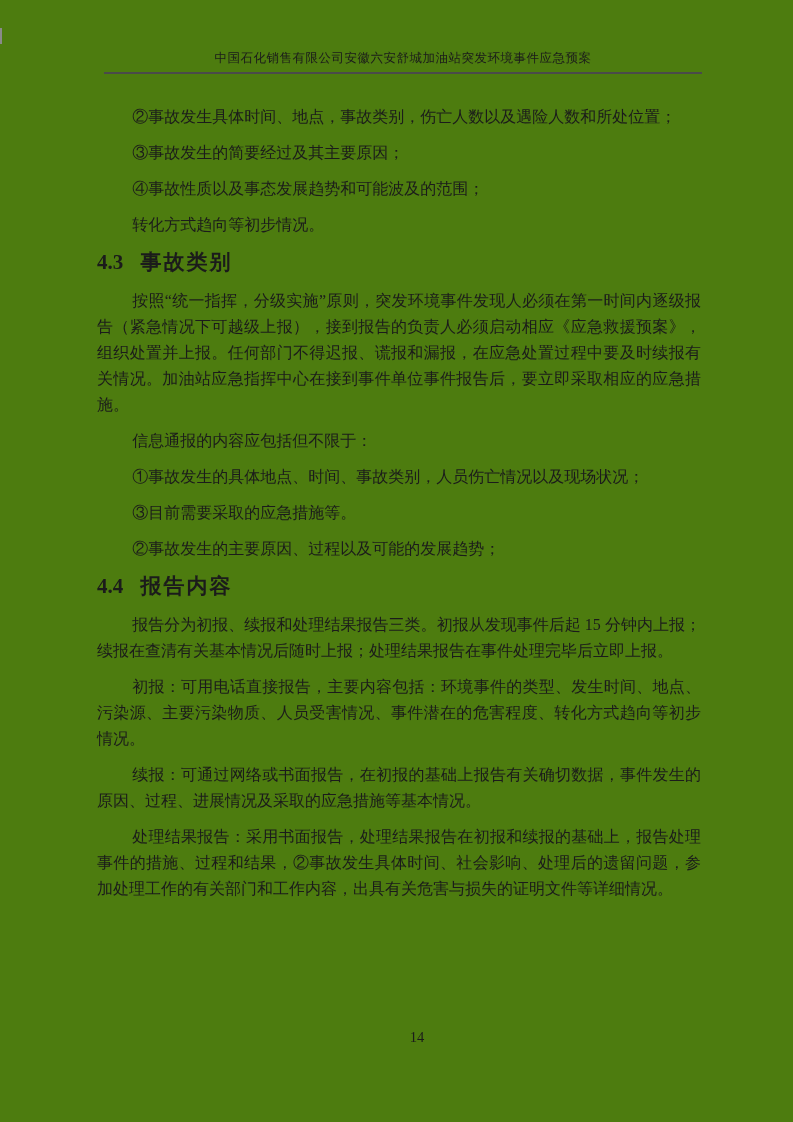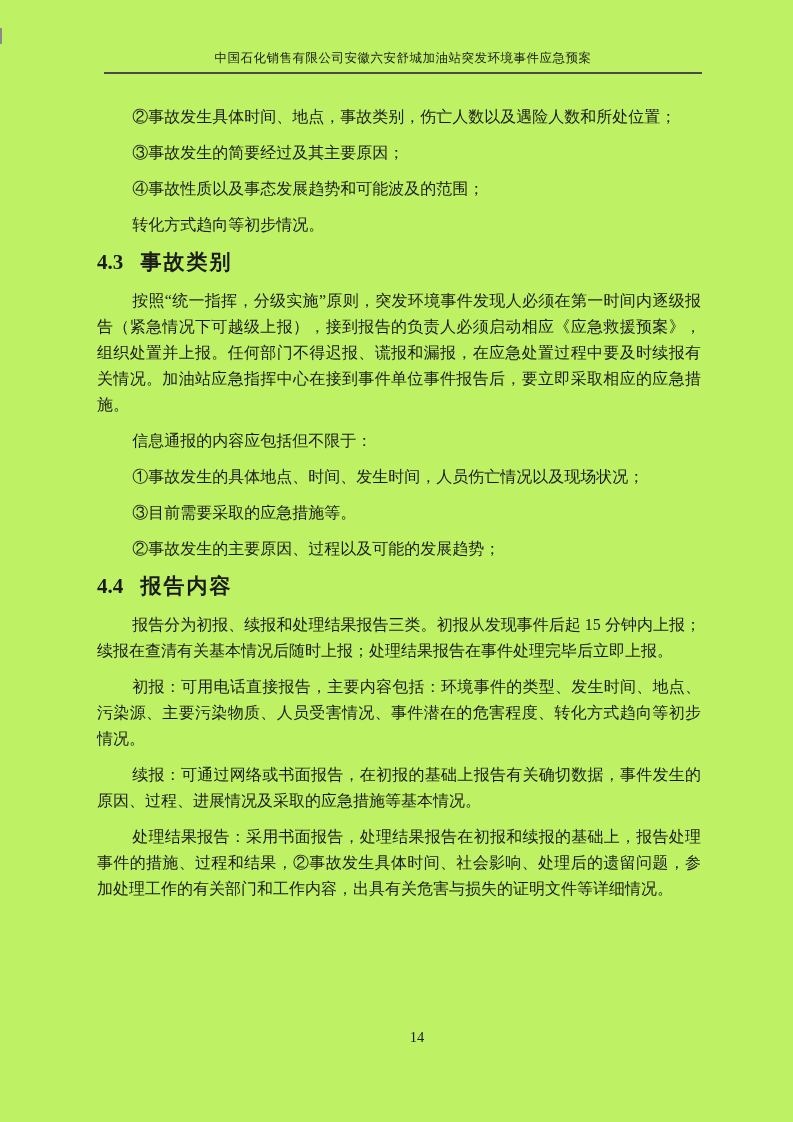--- a/index.html
+++ b/index.html
@@ -4,21 +4,21 @@
 <style>
   html, body {
     margin: 0;
     padding: 0;
     background: #ffffff;
   }
   .page {
     position: relative;
     width: 793px;
     height: 1122px;
-    background: #bef264;
+    background: #4d7c0f;
     overflow: hidden;
     font-family: "Liberation Serif", "DejaVu Serif", serif;
     color: #1b1b1b;
   }
   .scan-artifact {
     position: absolute;
     left: 0;
     top: 28px;
     width: 2px;
     height: 16px;
@@ -93,21 +93,21 @@
     <p>④事故性质以及事态发展趋势和可能波及的范围；</p>
     <p>转化方式趋向等初步情况。</p>
 
     <h2>
       <span class="h-num">4.3</span>
       <span class="h-title">事故类别</span>
     </h2>
 
     <p>按照“统一指挥，分级实施”原则，突发环境事件发现人必须在第一时间内逐级报告（紧急情况下可越级上报），接到报告的负责人必须启动相应《应急救援预案》，组织处置并上报。任何部门不得迟报、谎报和漏报，在应急处置过程中要及时续报有关情况。加油站应急指挥中心在接到事件单位事件报告后，要立即采取相应的应急措施。</p>
     <p>信息通报的内容应包括但不限于：</p>
-    <p>①事故发生的具体地点、时间、发生时间，人员伤亡情况以及现场状况；</p>
+    <p>①事故发生的具体地点、时间、事故类别，人员伤亡情况以及现场状况；</p>
     <p>③目前需要采取的应急措施等。</p>
     <p>②事故发生的主要原因、过程以及可能的发展趋势；</p>
 
     <h2>
       <span class="h-num">4.4</span>
       <span class="h-title">报告内容</span>
     </h2>
 
     <p>报告分为初报、续报和处理结果报告三类。初报从发现事件后起 15 分钟内上报；续报在查清有关基本情况后随时上报；处理结果报告在事件处理完毕后立即上报。</p>
     <p>初报：可用电话直接报告，主要内容包括：环境事件的类型、发生时间、地点、污染源、主要污染物质、人员受害情况、事件潜在的危害程度、转化方式趋向等初步情况。</p>

